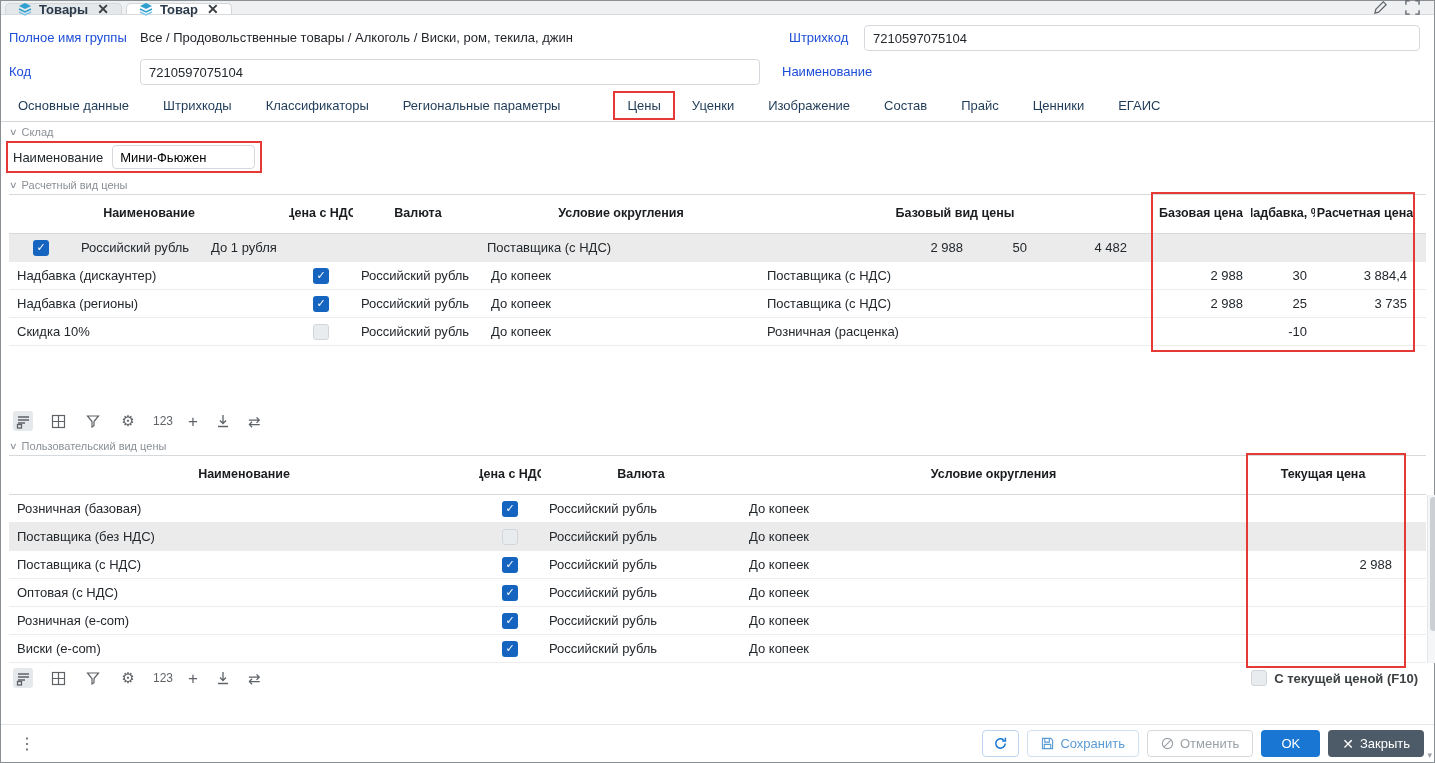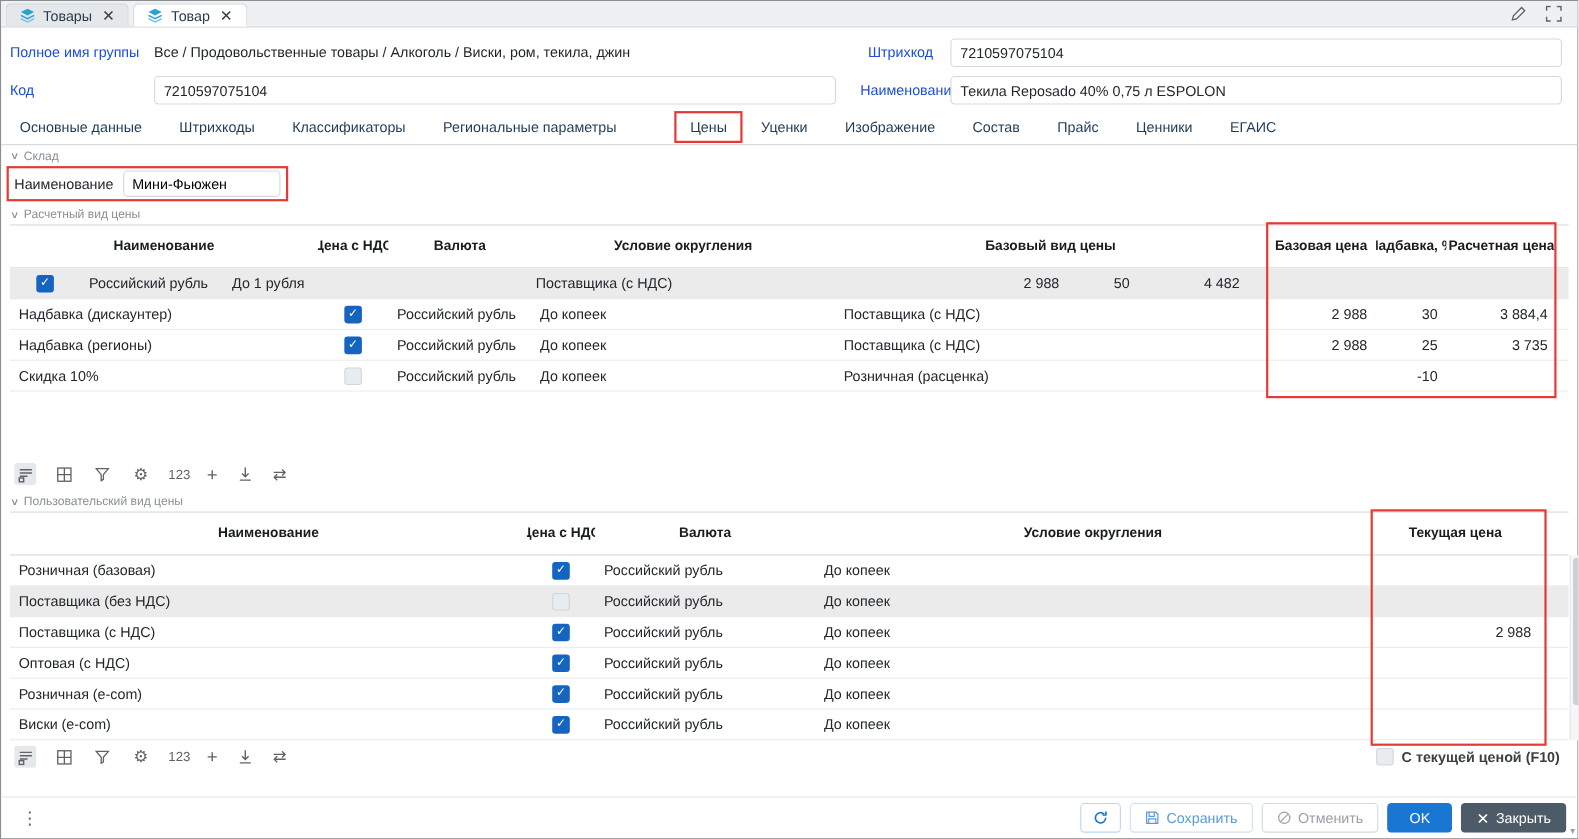--- a/index.html
+++ b/index.html
@@ -5,22 +5,22 @@
   * { box-sizing: border-box; margin: 0; padding: 0; }
   html,body { width:1435px; height:763px; }
   body {
     font-family: "Liberation Sans", sans-serif;
     background:#fff; color:#23282d; overflow:hidden;
   }
   .window { width:1435px; height:763px; border:1px solid #8a8f94; background:#fff;
             display:flex; flex-direction:column; position:relative; }
 
   
-  .tabbar { height:24px; background:#eef0f2; border-bottom:1px solid #d8dbde;
-            display:flex; align-items:stretch; flex:0 0 auto; }
+  .tabbar { height:14px; background:#eef0f2; border-bottom:1px solid #d8dbde;
+            display:flex; align-items:stretch; flex:0 0 auto;font-weight:bold; }
   .tab { display:flex; align-items:center; gap:7px; padding:0 12px; font-size:13px;
          color:#2b3a4a; border:1px solid #d3d7da; border-bottom:none;
          border-radius:5px 5px 0 0; margin-left:4px; margin-top:2px; cursor:default; }
   .tab.inactive { background:#e4e8ea; }
   .tab.active { background:#fff; }
   .tab .x { color:#3c4043; font-size:14px; margin-left:2px; }
   .tabicon svg { display:block; }
   .tabbar-actions { margin-left:auto; display:flex; align-items:center; gap:12px; padding-right:12px; }
   .iconbtn { width:20px; height:20px; display:flex; align-items:center; justify-content:center; }
 
@@ -151,21 +151,20 @@
   </div>
 
   <div class="formarea">
     <span class="flabel" style="left:8px; top:15px;">Полное имя группы</span>
     <span class="fvalue" style="left:139px; top:15px;">Все / Продовольственные товары / Алкоголь / Виски, ром, текила, джин</span>
     <span class="flabel" style="left:788px; top:15px;">Штрихкод</span>
     <input class="finput" style="left: 863px; top: 10px; width: 556px;" value="7210597075104">
     <span class="flabel" style="left:8px; top:49px;">Код</span>
     <input class="finput" style="left: 139px; top: 44px; width: 620px;" value="7210597075104">
     <span class="flabel" style="left:781px; top:49px;">Наименование</span>
-    <input class="finput" style="left: 863px; top: 44px; width: 556px;" value="Текила Reposado 40% 0,75 л ESPOLON">
   </div>
 
   <div class="navtabs">
     <span class="navtab">Основные данные</span>
     <span class="navtab">Штрихкоды</span>
     <span class="navtab">Классификаторы</span>
     <span class="navtab">Региональные параметры</span>
     <span class="navtab annotated">Цены</span>
     <span class="navtab">Уценки</span>
     <span class="navtab">Изображение</span>

